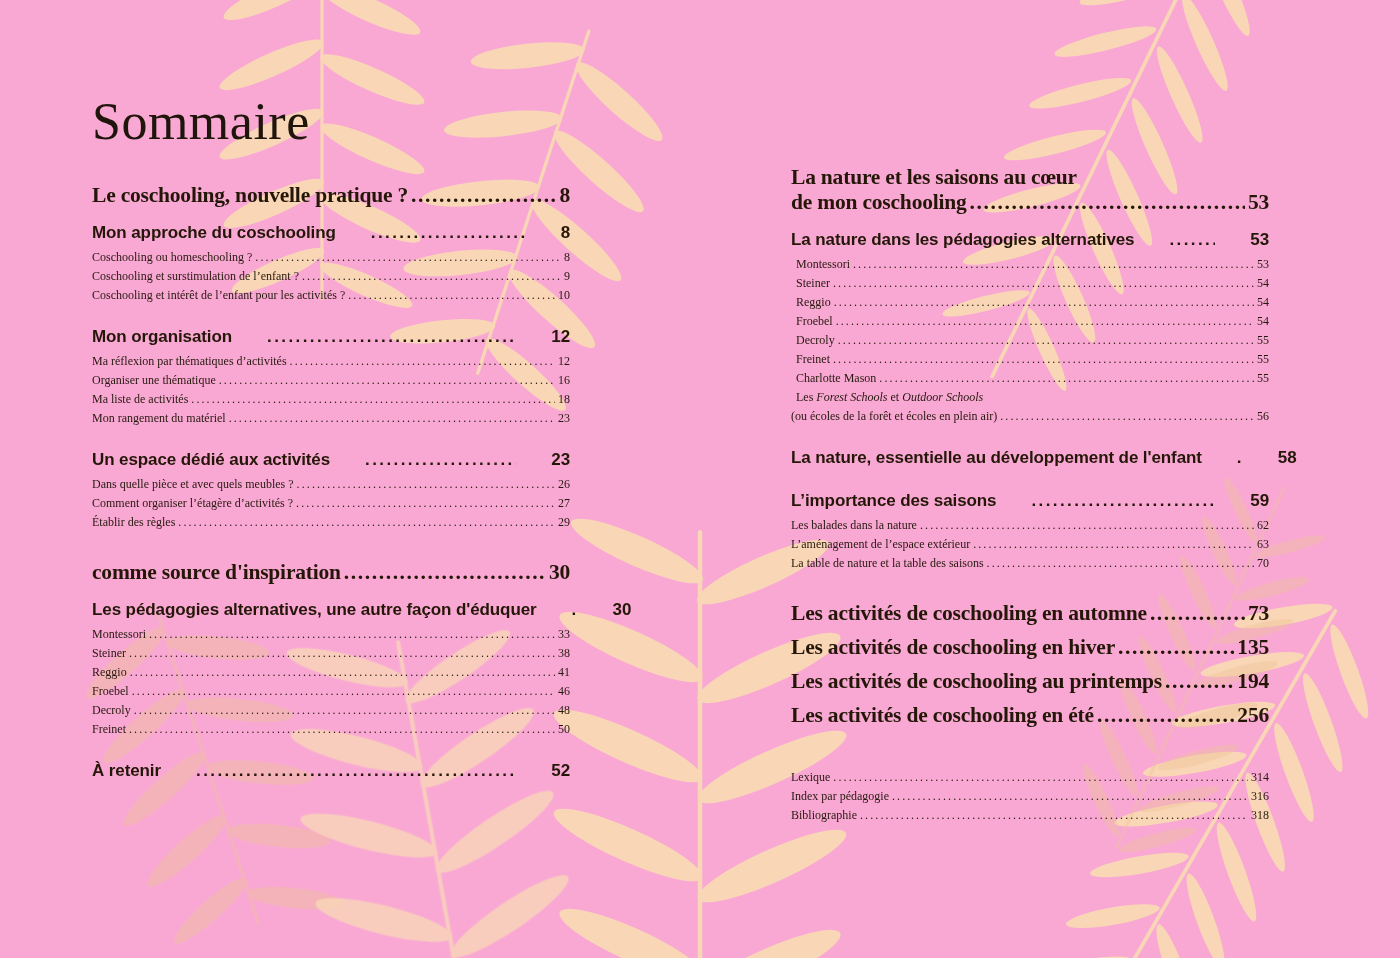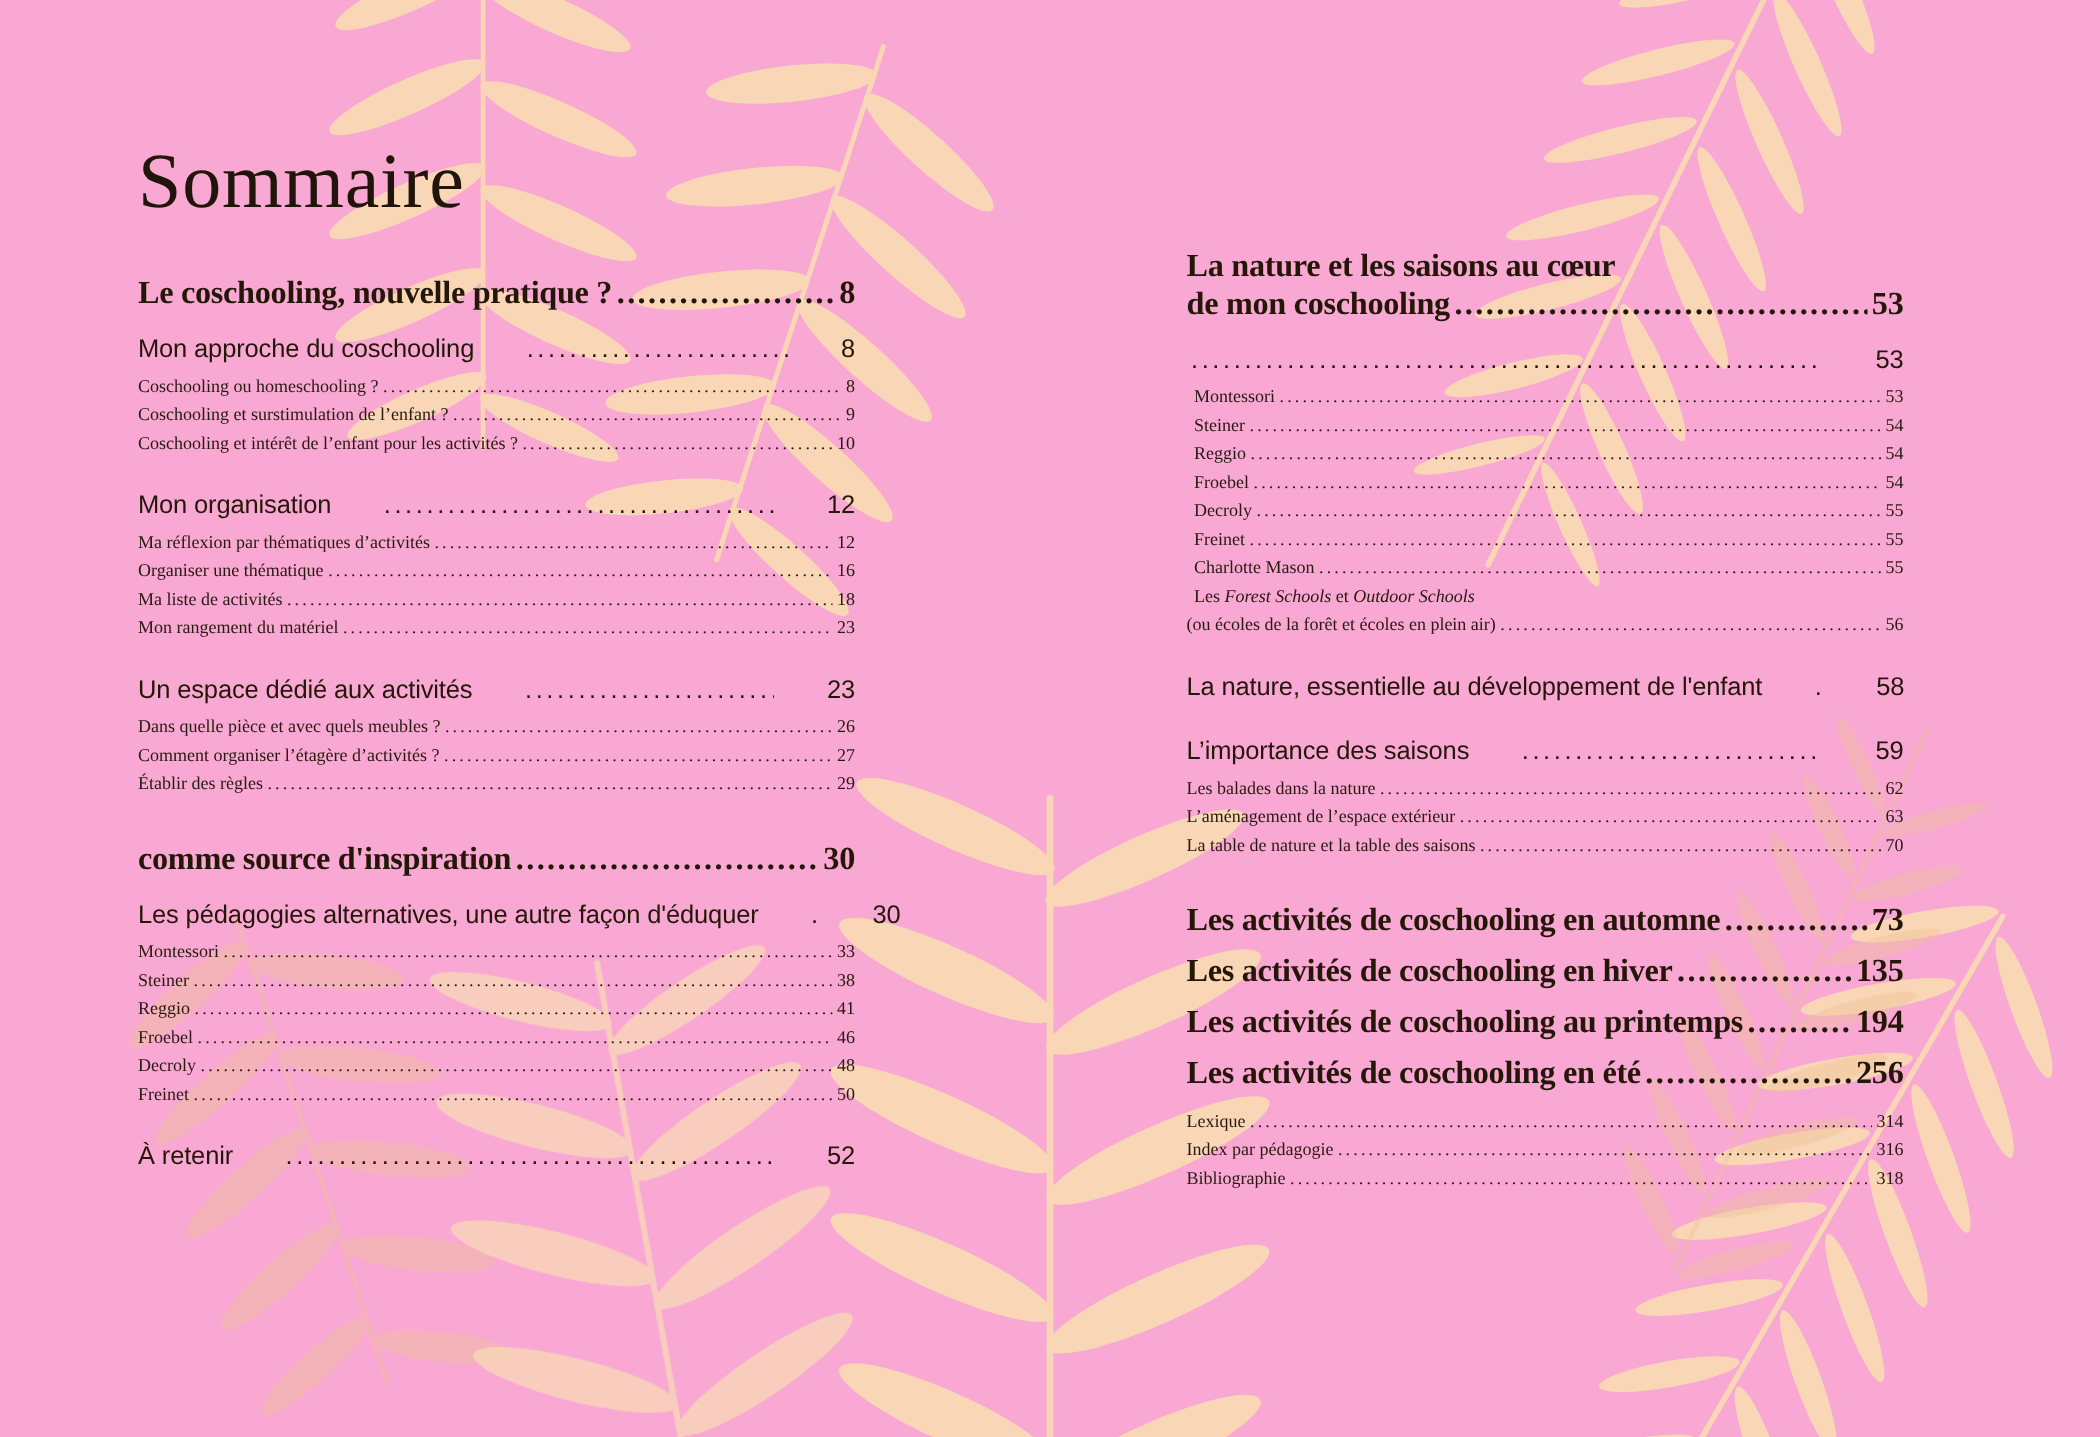--- a/index.html
+++ b/index.html
@@ -60,21 +60,21 @@
     font-size: 21.5px;
     line-height: 25px;
     letter-spacing: -0.2px;
     color: #241708;
   }
   .chapter .dots::after { letter-spacing: 1.6px; }
 
   
   .section .row {
     font-family: "Liberation Sans", sans-serif;
-    font-weight: 400;
+    font-weight: 700;
     font-size: 17px;
     line-height: 24px;
     letter-spacing: -0.1px;
     color: #241708;
     gap: 32px;
   }
   .section .dots::after { letter-spacing: 2.4px; }
 
   
   .entries .row {
@@ -88,21 +88,21 @@
 
   
   .col > * { margin: 0; }
   .chapter { margin-bottom: 9px; }
   .section { margin-bottom: 3px; }
   .chapter + .section { margin-top: 13px; }
   .entries + .section { margin-top: 20px; }
   .section + .section { margin-top: 19px; }
   .entries + .chapter { margin-top: 28px; }
   .chapter + .chapter { margin-top: 6px; }
-  .chapter + .entries { margin-top: 10px; }
+  .chapter + .entries { margin-top: 40px; }
 </style>
 </head>
 <body>
 
 <div class="page">
 
   <svg class="bg" viewBox="0 0 1400 958" xmlns="http://www.w3.org/2000/svg" aria-hidden="true">
     <defs>
       <g id="frond">
         <rect x="-1.5" y="-10" width="3" height="330" rx="1.5"></rect>
@@ -327,20 +327,21 @@
           <span class="lbl">La nature et les saisons au cœur</span>
         </div>
         <div class="row">
           <span class="lbl">de mon coschooling</span>
           <span class="dots"></span>
           <span class="pg">53</span>
         </div>
       </div>
       <div class="section">
         <div class="row">
+          <span class="lbl">La nature dans les pédagogies alternatives</span>
           <span class="dots"></span>
           <span class="pg">53</span>
         </div>
       </div>
       <div class="entries indent">
         <div class="entry">
           <div class="row">
             <span class="lbl">Montessori</span>
             <span class="dots"></span>
             <span class="pg">53</span>

